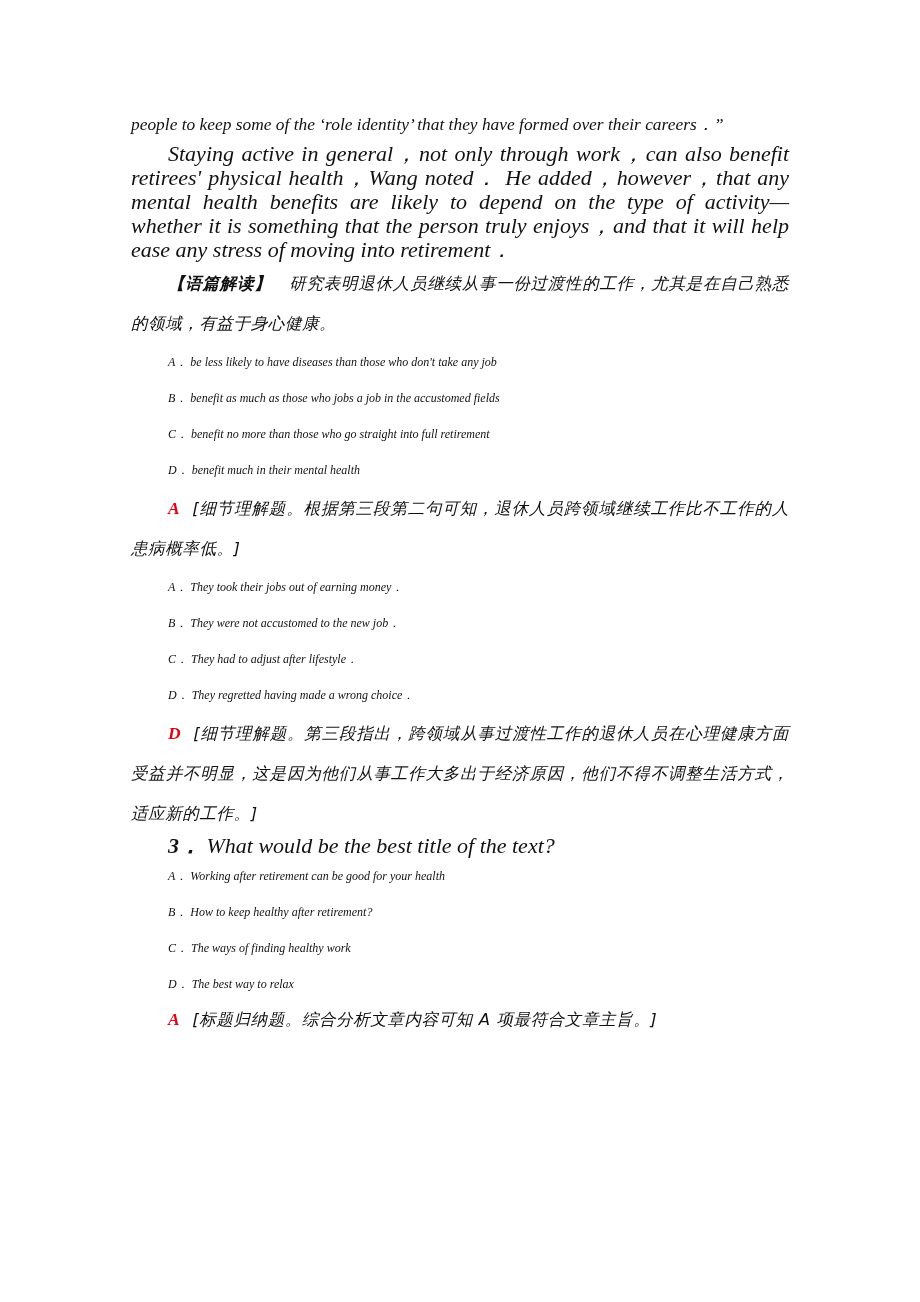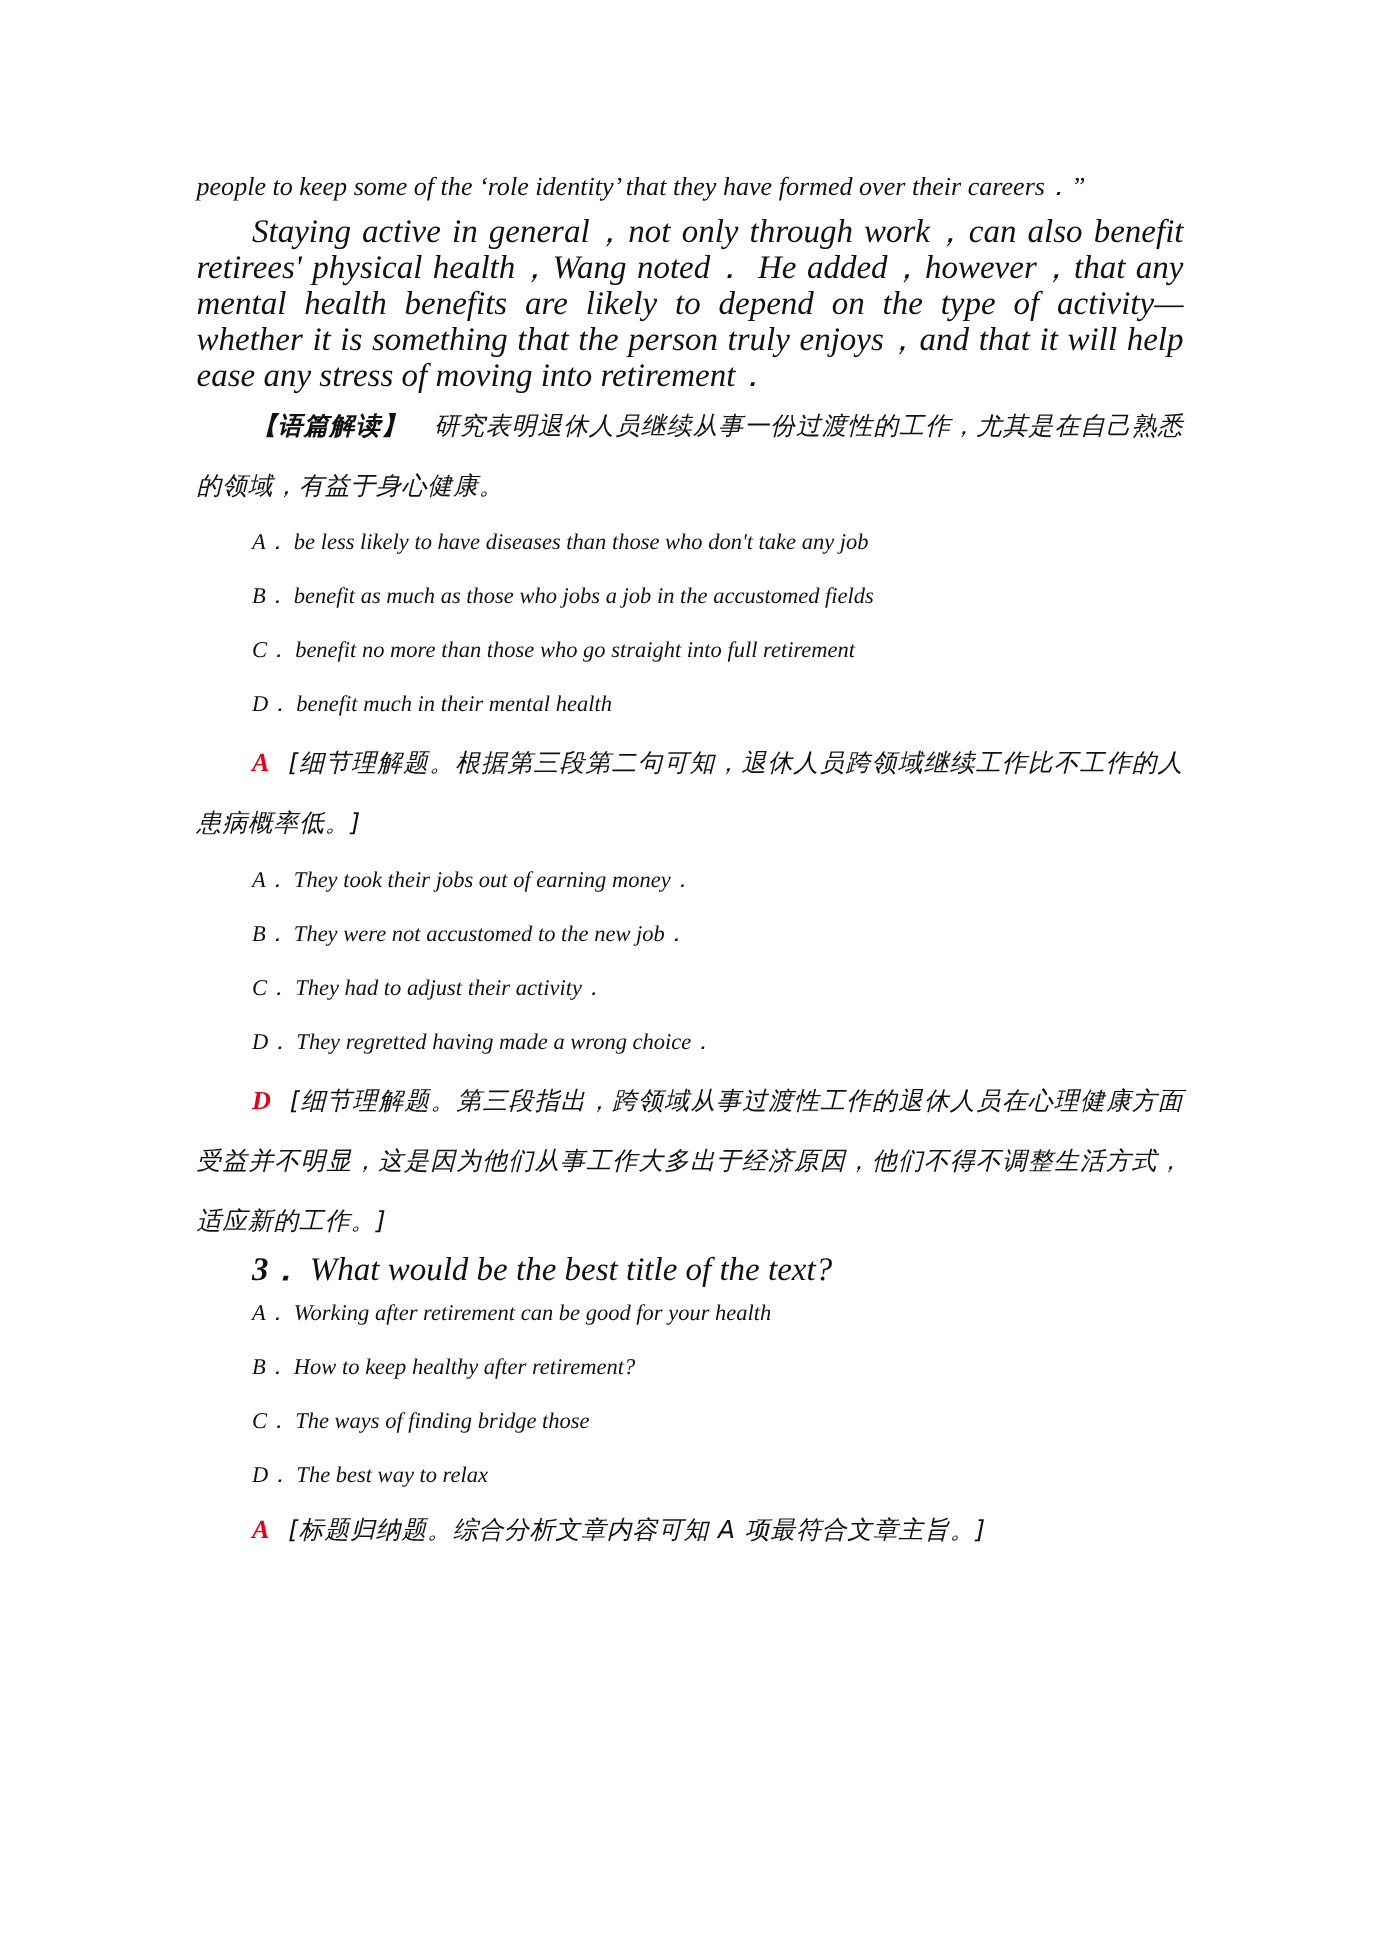--- a/index.html
+++ b/index.html
@@ -27,21 +27,21 @@
       line-height: 36px;
       white-space: nowrap;
     }
     .para {
       font-size: 22px;
       line-height: 24px;
       text-align: justify;
       text-align-last: left;
     }
     .indent { text-indent: 37px; }
-    .opt { padding-left: 37px; font-size: 15px; line-height: 36px; white-space: nowrap; }
+    .opt { padding-left: 37px; font-size: 12px; line-height: 36px; white-space: nowrap; }
     .qnum { font-weight: bold; }
     .cn {
       font-family: "DejaVu Sans", "Liberation Sans", sans-serif;
       font-size: 16.5px;
       line-height: 40px;
       letter-spacing: 0.6px;
     }
     .cn-para { text-align: justify; }
     .tag { font-weight: bold; }
     .ans {
@@ -79,34 +79,34 @@
     <div class="opt">C． benefit no more than those who go straight into full retirement</div>
     <div class="opt">D． benefit much in their mental health</div>
     <div class="cn cn-para indent">
       <span class="ans">A</span><span>[细节理解题。根据第三段第二句可知，退休人员跨领域继续工作比不工作的人患病概率低。]</span>
     </div>
   </div>
 
   <div>
     <div class="opt">A． They took their jobs out of earning money．</div>
     <div class="opt">B． They were not accustomed to the new job．</div>
-    <div class="opt">C． They had to adjust their activity．</div>
+    <div class="opt">C． They had to adjust after lifestyle．</div>
     <div class="opt">D． They regretted having made a wrong choice．</div>
     <div class="cn cn-para indent">
       <span class="ans">D</span><span>[细节理解题。第三段指出，跨领域从事过渡性工作的退休人员在心理健康方面受益并不明显，这是因为他们从事工作大多出于经济原因，他们不得不调整生活方式，适应新的工作。]</span>
     </div>
   </div>
 
   <div>
     <div class="para indent">
       <span class="qnum">3．</span>
       <span>What would be the best title of the text?</span>
     </div>
     <div class="opt">A． Working after retirement can be good for your health</div>
     <div class="opt">B． How to keep healthy after retirement?</div>
-    <div class="opt">C． The ways of finding bridge those</div>
+    <div class="opt">C． The ways of finding healthy work</div>
     <div class="opt">D． The best way to relax</div>
     <div class="cn cn-para indent" style="line-height:34px;">
       <span class="ans">A</span><span>[标题归纳题。综合分析文章内容可知 A 项最符合文章主旨。]</span>
     </div>
   </div>
 
 </div>
 
 </body></html>

